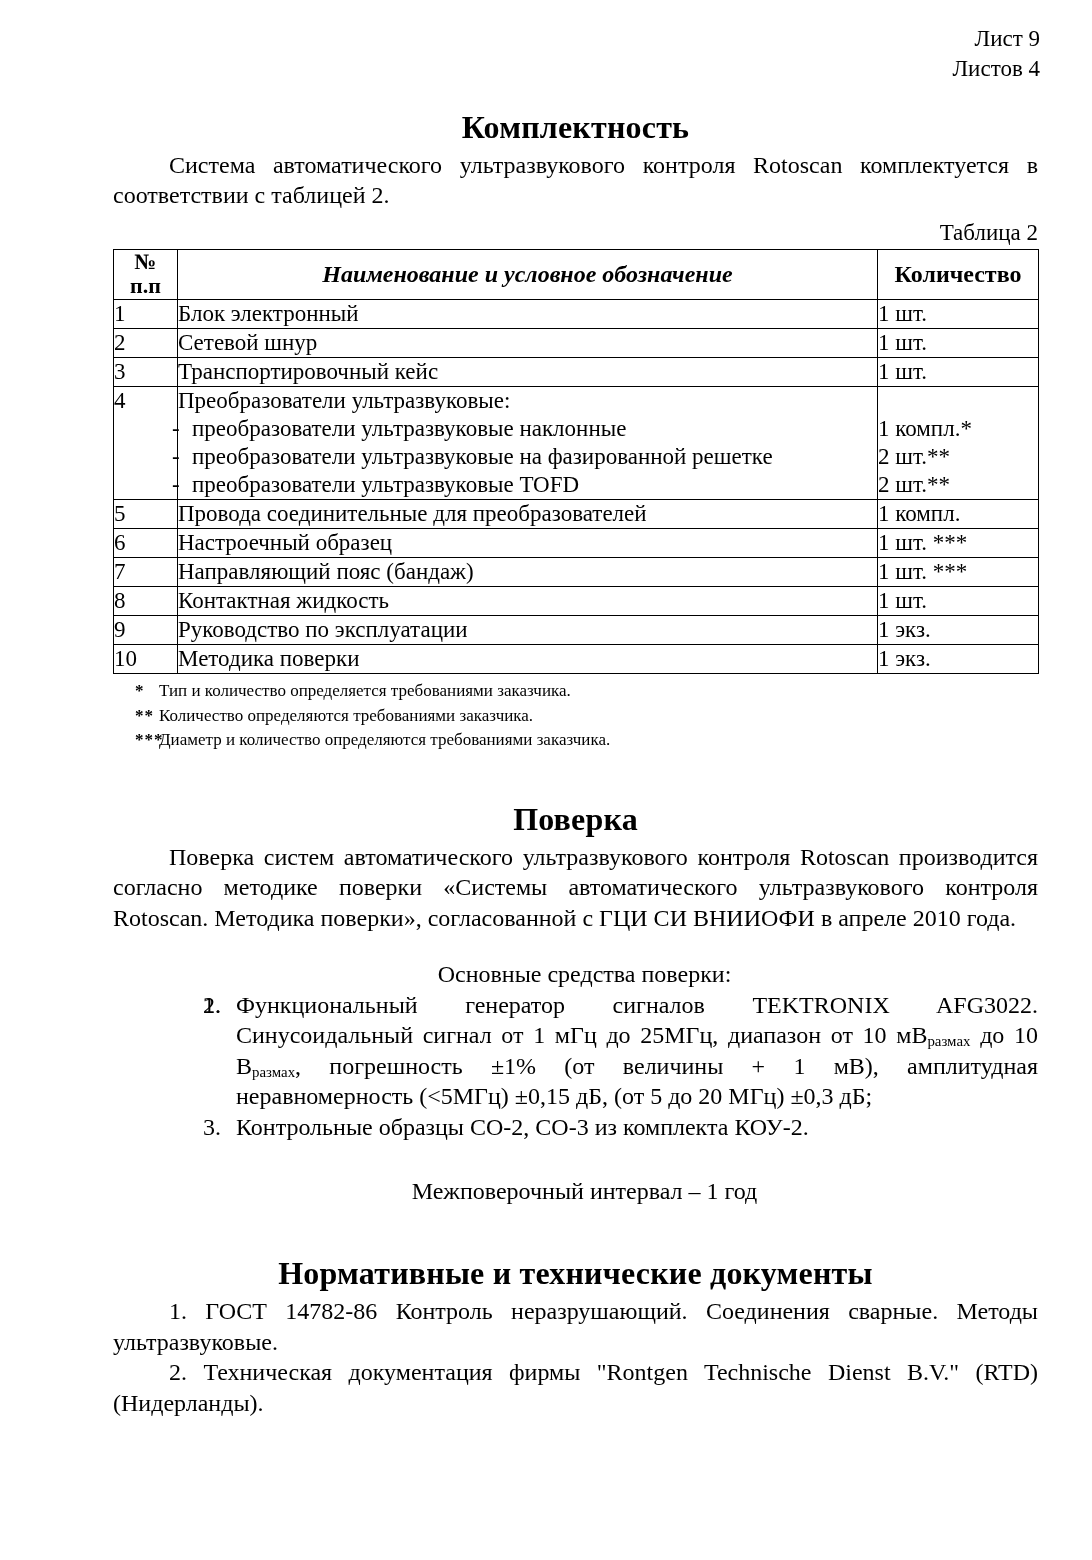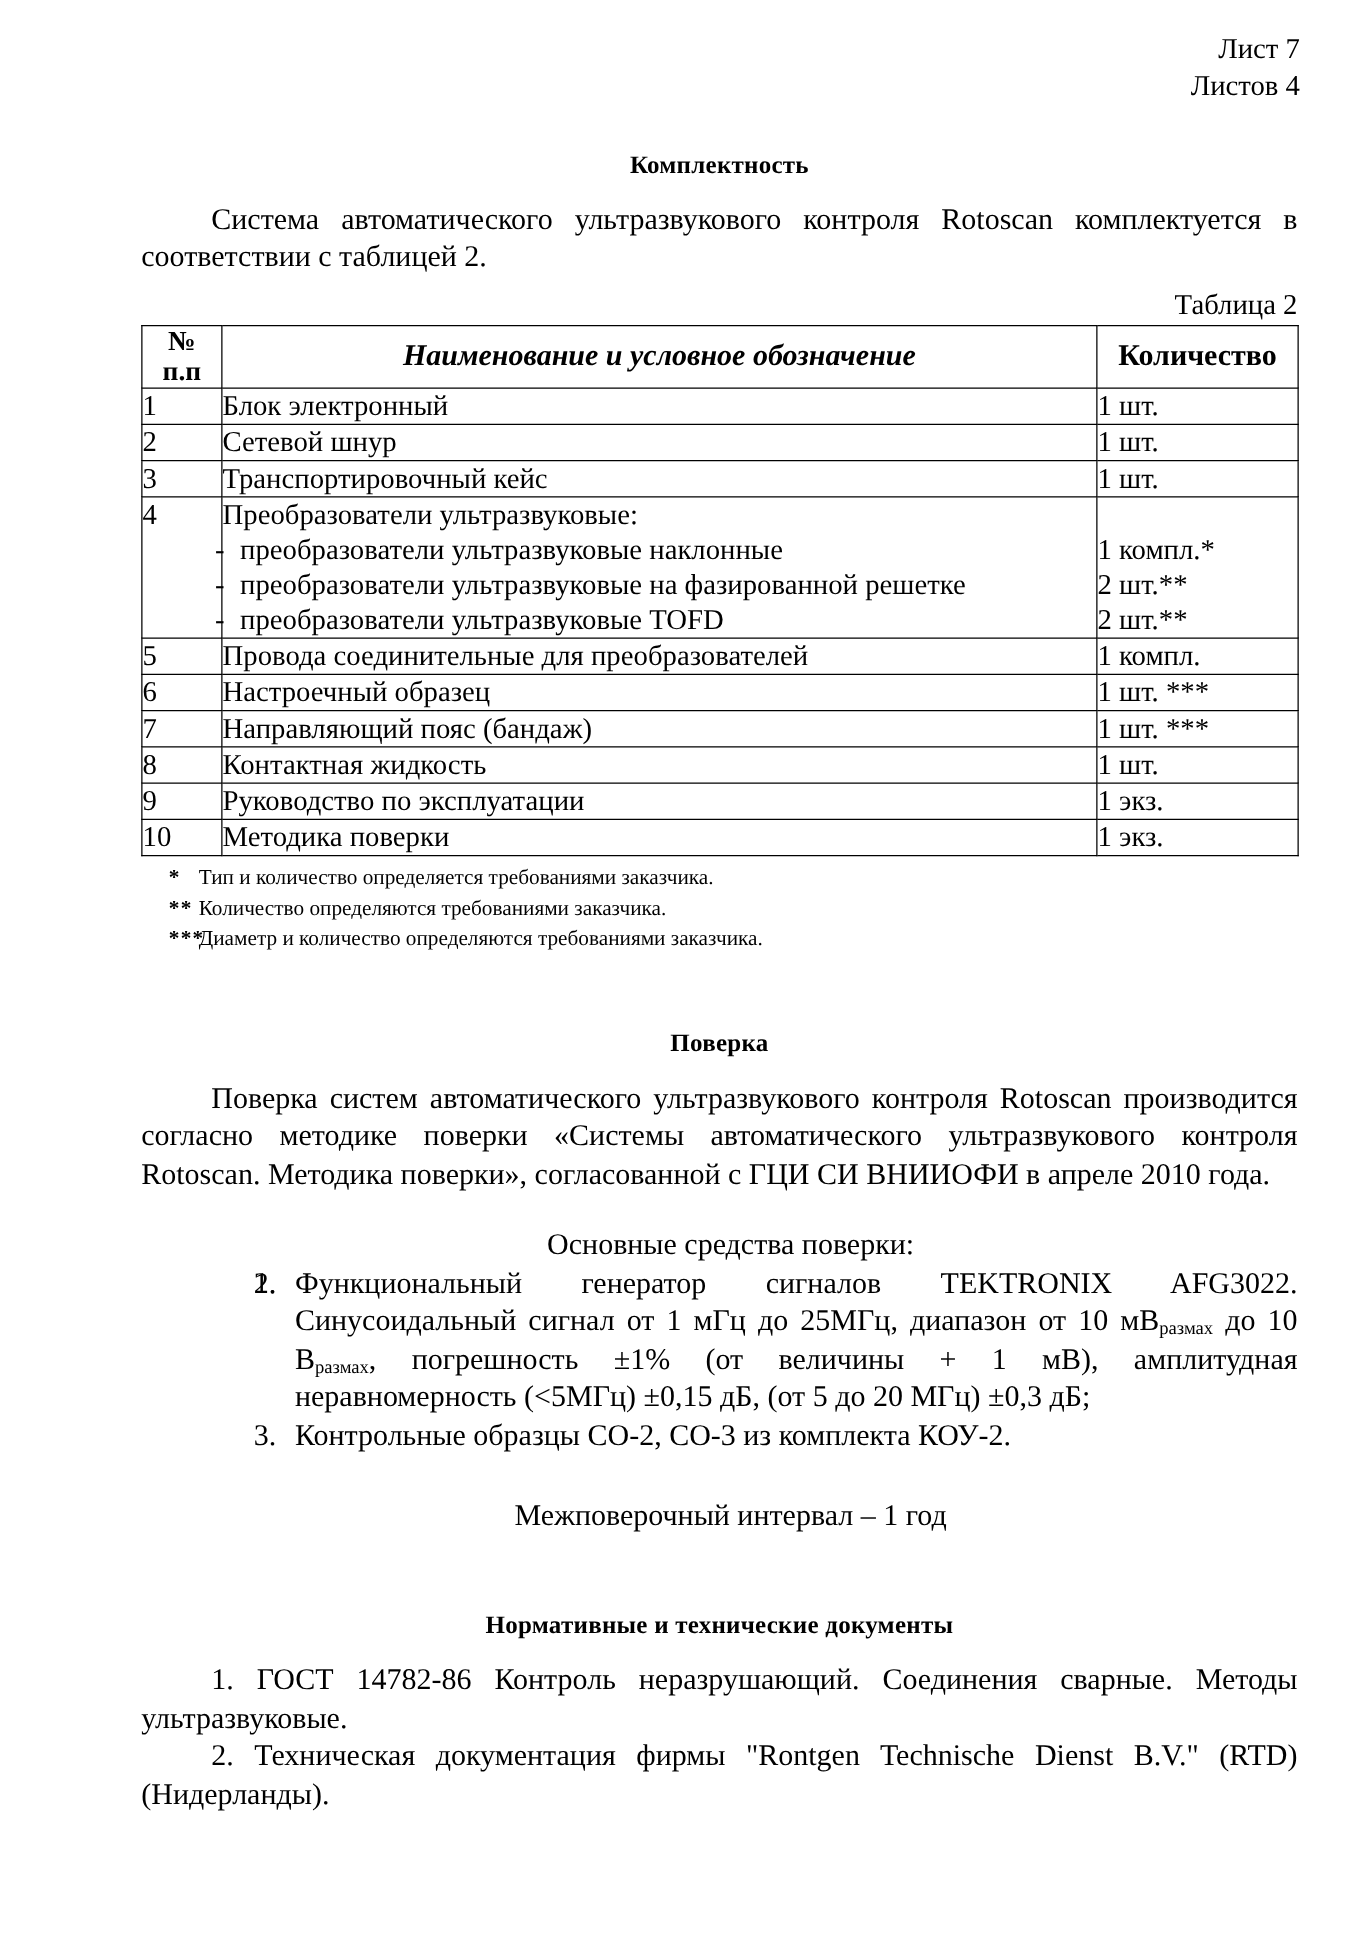--- a/index.html
+++ b/index.html
@@ -33,24 +33,24 @@
 
   
   .content {
     position: absolute;
     left: 113px;
     right: 54px;
     top: 104px;
   }
 
   h2.section-title {
-    font-size: 20px;
+    font-size: 32px;
     font-weight: bold;
     text-align: center;
-    margin: 16px;
+    margin: 3px;
     padding: 0;
     line-height: 1.25;
     letter-spacing: 0.2px;
   }
 
   p.body {
     font-size: 24px;
     line-height: 1.27;
     margin: 0;
     text-align: justify;
@@ -180,21 +180,21 @@
   .gap-26 { height: 26px; }
   .gap-34 { height: 34px; }
   .gap-44 { height: 44px; }
 </style>
 </head>
 <body>
 
 <div class="page">
 
   <div class="page-header">
-    <div>Лист 7</div>
+    <div>Лист 9</div>
     <div>Листов 4</div>
   </div>
 
   <div class="content">
 
     <h2 class="section-title">Комплектность</h2>
 
     <p class="body">Система автоматического ультразвукового контроля Rotoscan комплектуется в соответствии с таблицей 2.</p>
 
     <div class="gap-8"></div>

